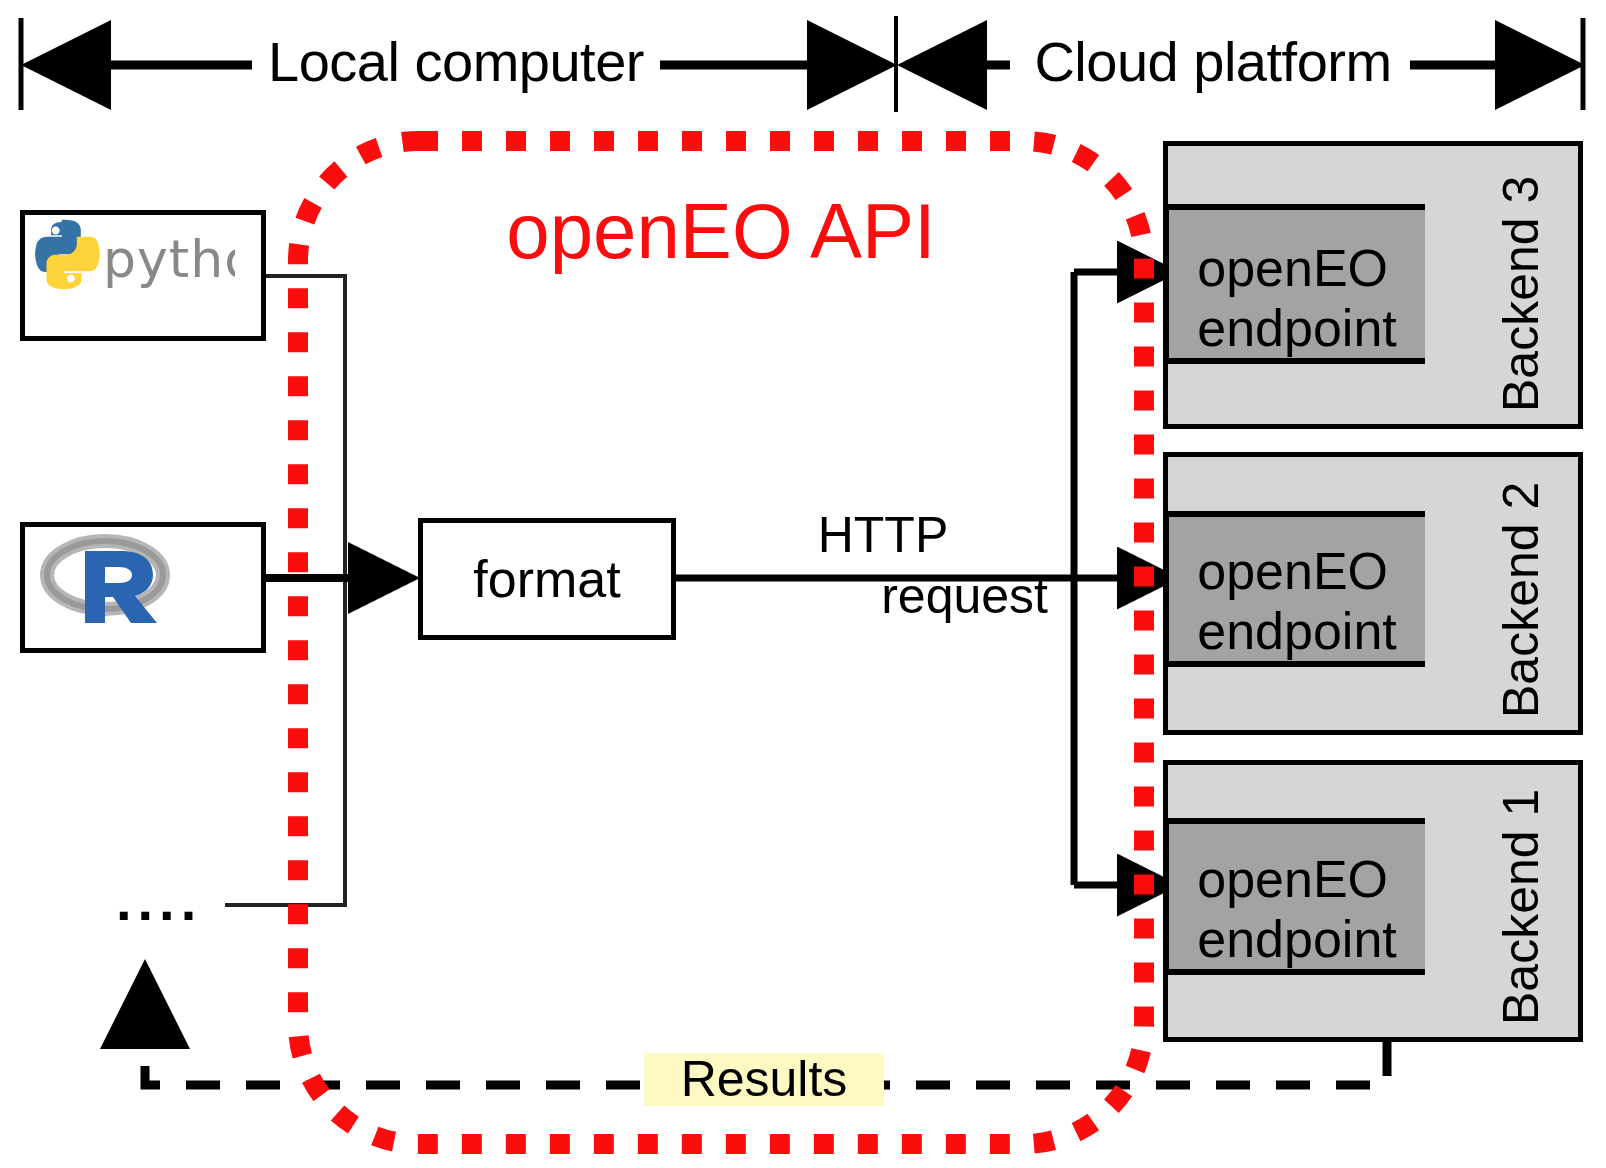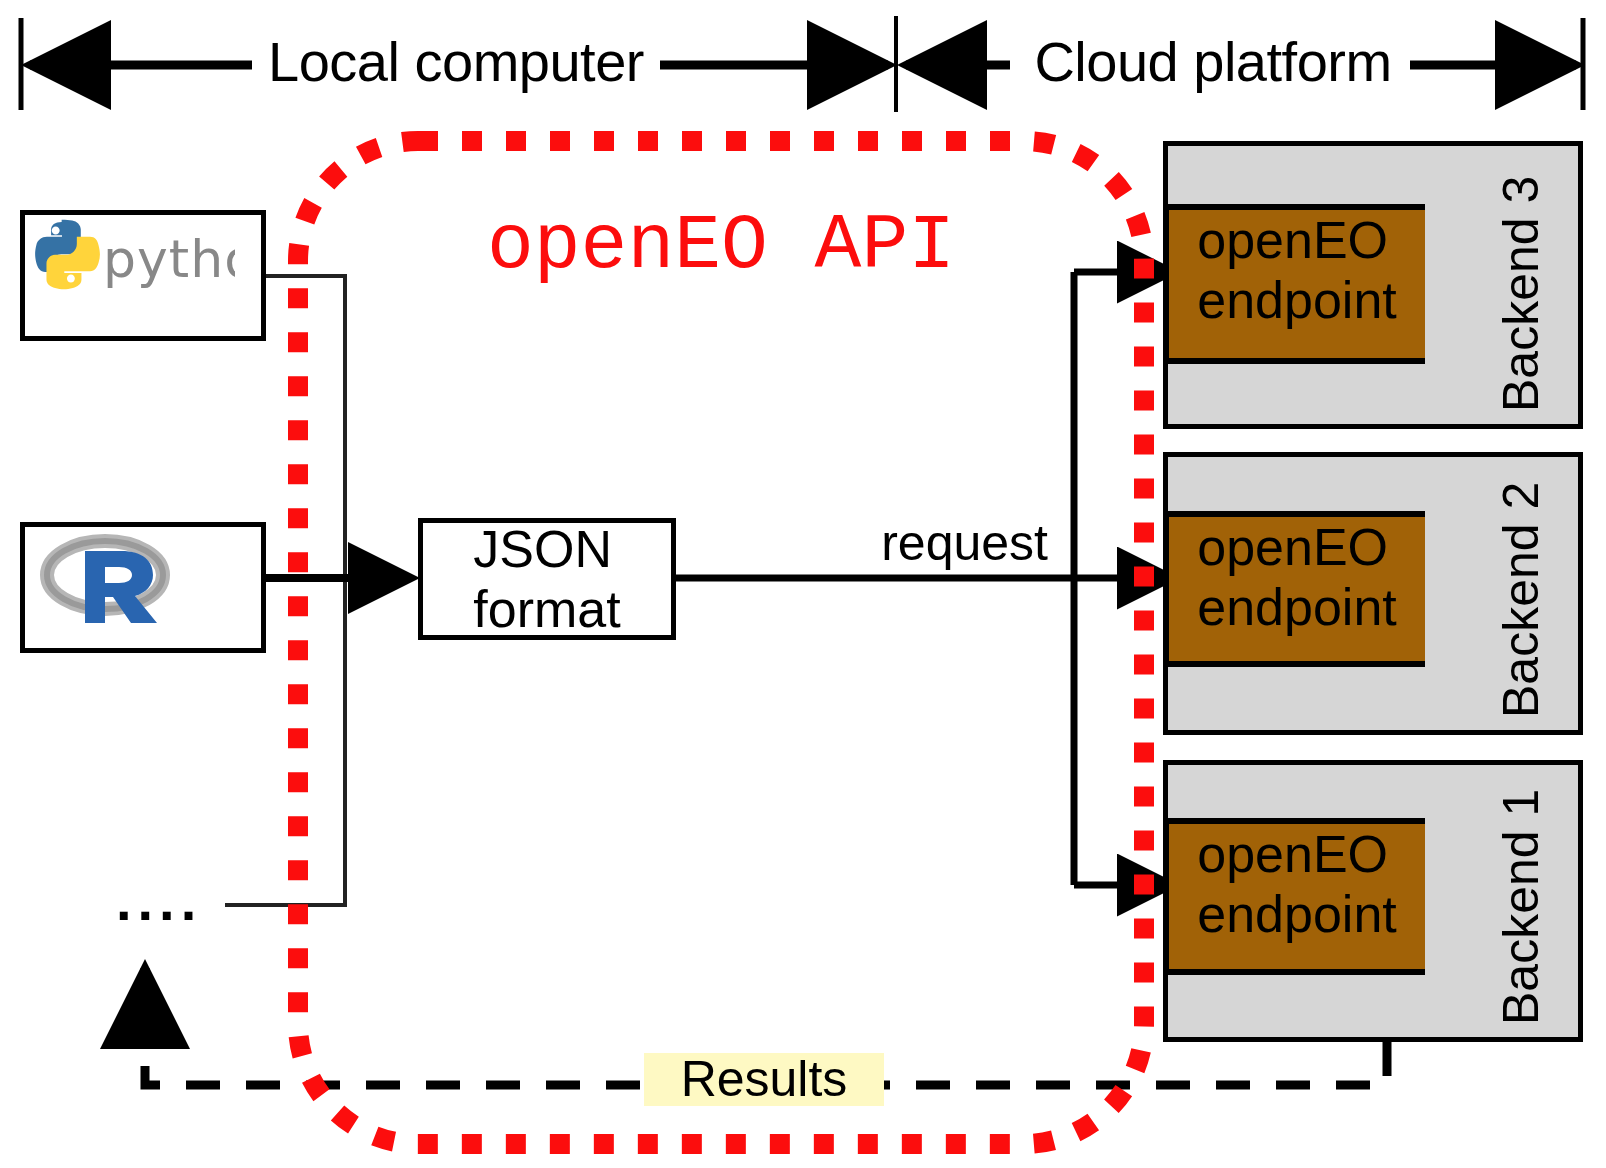--- a/index.html
+++ b/index.html
@@ -7,21 +7,21 @@
   #stage{position:relative;width:1606px;height:1168px;background:#fff;overflow:hidden;}
   #stage svg{position:absolute;left:0;top:0;}
   .lbl{position:absolute;color:#000;line-height:1.05;text-align:center;}
   .hdr{font-size:56px;letter-spacing:-0.5px;white-space:nowrap;}
   .boxtxt{font-size:52px;}
   .api{font-size:78px;color:#fc0d0d;white-space:nowrap;font-weight:400;}
   .edgelbl{font-size:50px;white-space:nowrap;}
   .backlbl{font-size:50px;white-space:nowrap;transform-origin:left top;}
   .dots{font-size:56px;font-weight:bold;letter-spacing:6px;}
   .pybox,.rbox,.jsonbox{position:absolute;background:#fff;border:5px solid #000;box-sizing:border-box;}
-  .epbox{position:absolute;background:#a16207;border-top:6px solid #000;border-bottom:6px solid #000;border-left:6px solid #000;box-sizing:border-box;display:flex;align-items:flex-start;justify-content:center;}
+  .epbox{position:absolute;background:#a3a3a3;border-top:6px solid #000;border-bottom:6px solid #000;border-left:6px solid #000;box-sizing:border-box;display:flex;align-items:flex-end;justify-content:center;}
   .bebox{position:absolute;background:#d6d6d6;border:5px solid #000;box-sizing:border-box;}
   .cell{display:flex;align-items:center;justify-content:center;width:100%;height:100%;}
 </style>
 </head>
 <body>
 
 <div id="stage">
 
   <svg width="1606" height="1168" viewBox="0 0 1606 1168">
     <defs>
@@ -96,21 +96,20 @@
         <ellipse cx="80" cy="48" rx="58" ry="34" fill="none" stroke="#B6B6B6" stroke-width="14"></ellipse>
         <ellipse cx="80" cy="48" rx="58" ry="34" fill="none" stroke="#9A9A9A" stroke-width="6"></ellipse>
         <path fill="#2965B0" d="M60,96 L60,24 L96,24 C118,24 128,34 128,48 C128,58 121,66 110,69 L132,96 L106,96 L88,70 L80,70 L80,96 Z M80,40 L80,56 L94,56 C102,56 107,53 107,48 C107,43 102,40 94,40 Z"></path>
       </svg>
     </div>
   </div>
 
   <div class="jsonbox" style="left:418px;top:518px;width:258px;height:122px;">
     <div class="cell">
       <div class="boxtxt" style="position:static;">
-        <div>JSON</div>
         <div>format</div>
       </div>
     </div>
   </div>
 
   <div class="bebox" style="left:1163px;top:141px;width:420px;height:288px;">
   </div>
   <div class="epbox" style="left:1163px;top:204px;width:262px;height:160px;">
     <div class="boxtxt" style="position:static;">
       <div>openEO</div>
@@ -135,23 +134,24 @@
     <div class="boxtxt" style="position:static;">
       <div>openEO</div>
       <div>endpoint</div>
     </div>
   </div>
   <div class="lbl backlbl" style="left:1495px;top:1025px;transform:rotate(-90deg);">Backend 1</div>
 
   <div class="lbl hdr" style="left:1026px;top:33px;width:374px;">Cloud platform</div>
   <div class="lbl hdr" style="left:268px;top:33px;width:376px;">Local computer</div>
 
-  <div class="lbl api" style="left:471px;top:206px;width:500px;font-family:Liberation Mono, monospace;">openEO API</div>
+  <div class="lbl api" style="left:471px;top:191px;width:500px;">openEO API</div>
 
   <div class="lbl edgelbl" style="left:718px;top:509px;width:330px;text-align:center;">
+    <div>HTTP</div>
     <div style="margin-top:8px;text-align:right;">request</div>
   </div>
 
   <div class="lbl edgelbl" style="left:644px;top:1053px;width:240px;text-align:center;background:#fef9c3;">Results</div>
 
   <div class="lbl dots" style="left:116px;top:872px;width:120px;text-align:left;">....</div>
 
 </div>
 
 </body></html>

